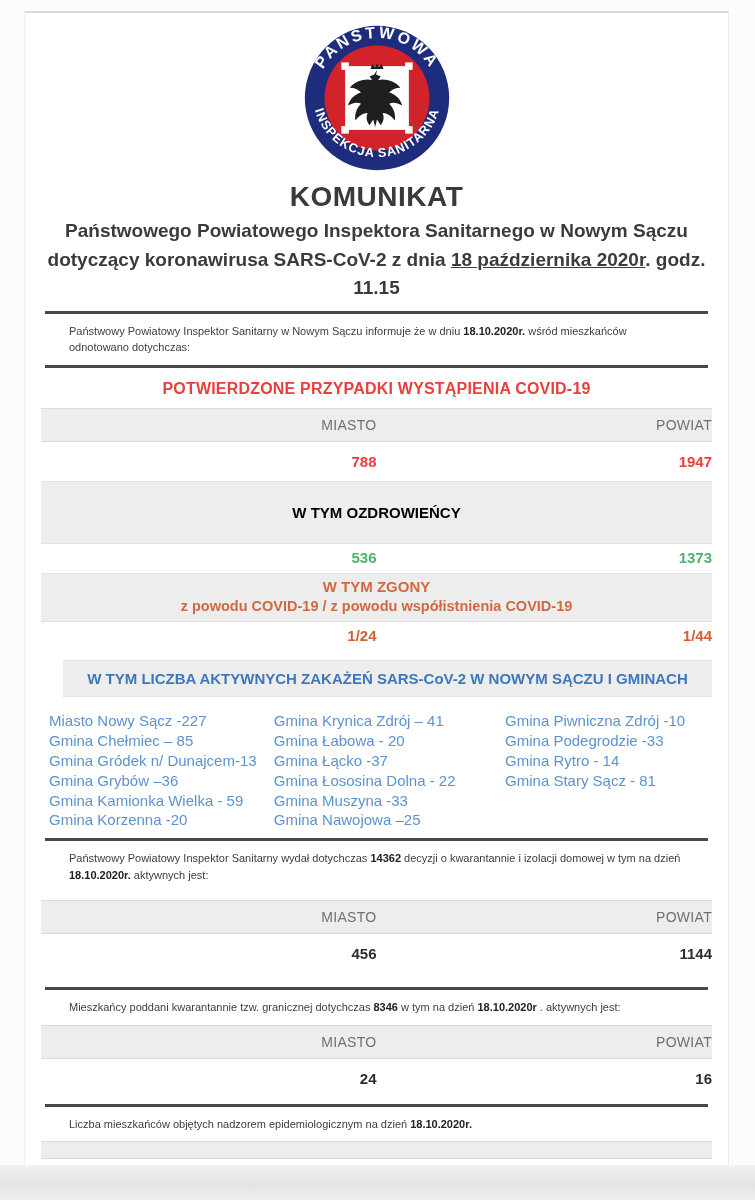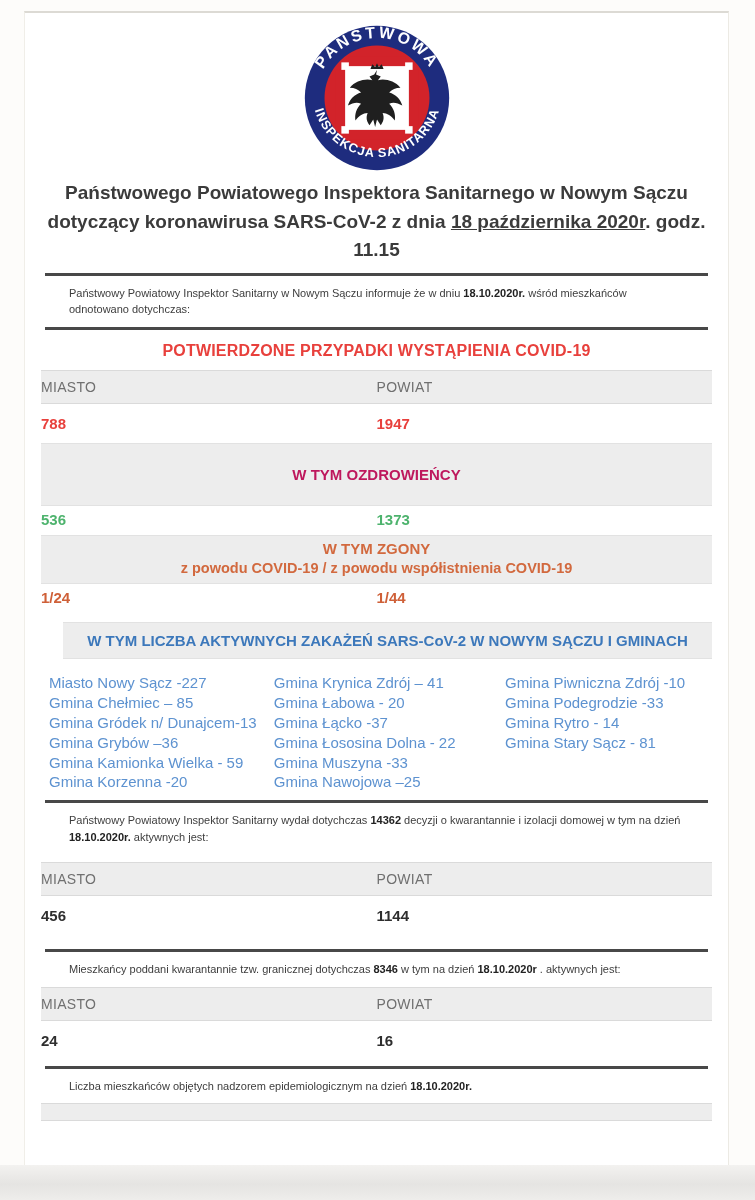--- a/index.html
+++ b/index.html
@@ -41,31 +41,31 @@
   .para b{color:#222;}
   .red-heading{
     text-align:center;font-weight:700;font-size:16px;color:#e8403c;
     padding:12px 0 10px;letter-spacing:.2px;
   }
   .thead{
     display:flex;background:#ededed;color:#707070;font-size:14px;
     border-top:1px solid #dadada;border-bottom:1px solid #dadada;
     padding:8px 0;letter-spacing:.3px;
   }
-  .cell{flex:1;text-align:left;}
+  .cell{flex:1;text-align:right;}
   .tvals{display:flex;font-weight:700;font-size:15px;color:#2e2e2e;padding:11px 0;}
   .tvals.tall{padding:11px 0 17px;}
   .red-text{color:#e8403c;}
   .green-text{color:#4db36d;}
   .orange-text{color:#cf6038;}
   .band{
     background:#ededed;text-align:center;font-weight:700;font-size:15px;
     border-top:1px solid #e2e2e2;border-bottom:1px solid #e2e2e2;
   }
-  .band.green{color:#be185d;padding:22px 0;}
+  .band.green{color:#000000;padding:22px 0;}
   .band.orange{color:#d2693e;padding:3px 0 5px;line-height:1.35;font-size:15px;}
   .band.orange .sub{font-size:14.5px;font-weight:700;}
   .band.blue{color:#3c78bb;padding:9px 0;margin-top:9px;font-size:15px;margin-left:22px;}
   .vals-slim{padding:5px 0 7px;}
   .gminy{
     display:flex;color:#5d92d0;font-size:15px;line-height:1.32;
     padding:14px 2px 8px 8px;
   }
   .gcol{display:flex;flex-direction:column;}
   .gcol.c1{flex:0 0 34%;}
@@ -98,20 +98,21 @@
       </defs>
       <text font-family="Liberation Sans, sans-serif" font-size="17" font-weight="bold" fill="#ffffff" letter-spacing="3">
         <textPath href="#arcTop" startOffset="50%" text-anchor="middle">PAŃSTWOWA</textPath>
       </text>
       <text font-family="Liberation Sans, sans-serif" font-size="13.5" font-weight="bold" fill="#ffffff" letter-spacing="1">
         <textPath href="#arcBottom" startOffset="50%" text-anchor="middle">INSPEKCJA SANITARNA</textPath>
       </text>
     </svg>
   </div>
 
+  <div class="doc-title">KOMUNIKAT</div>
   <div class="doc-subtitle">
     <span>Państwowego Powiatowego Inspektora Sanitarnego w Nowym Sączu dotyczący koronawirusa SARS-CoV-2 z dnia </span><span class="u">18 października 2020r</span><span>. godz. 11.15</span>
   </div>
 
   <div class="rule"></div>
 
   <div class="para">
     <span>Państwowy Powiatowy Inspektor Sanitarny w Nowym Sączu informuje że w dniu </span><b>18.10.2020r.</b><span> wśród mieszkańców odnotowano dotychczas:</span>
   </div>
 

